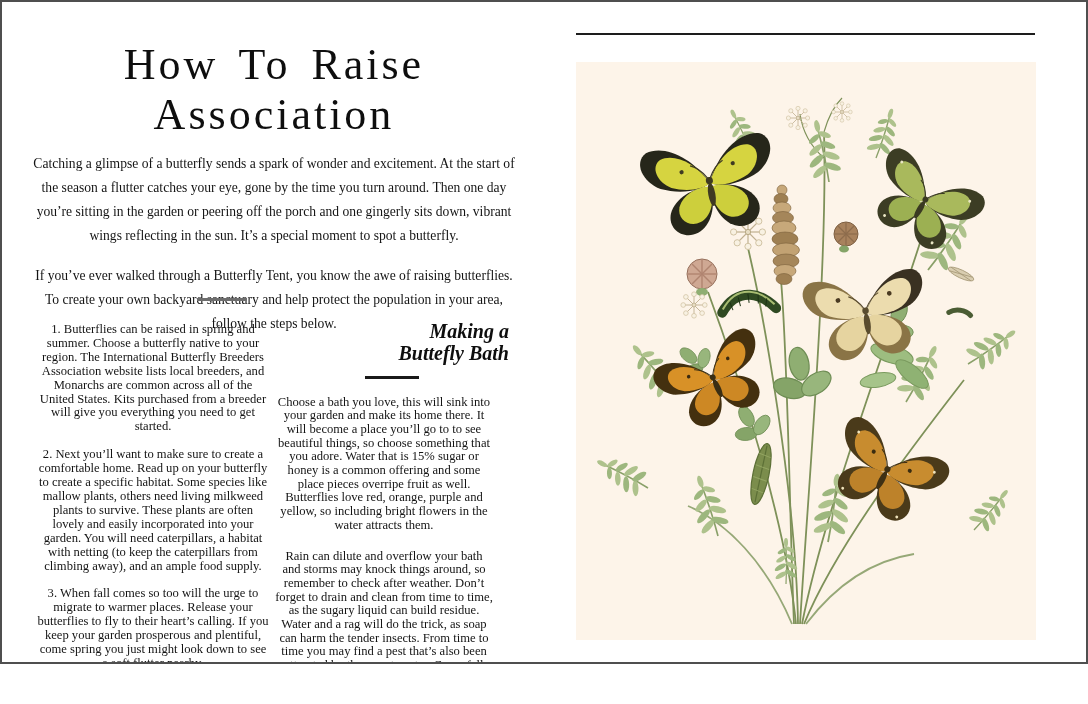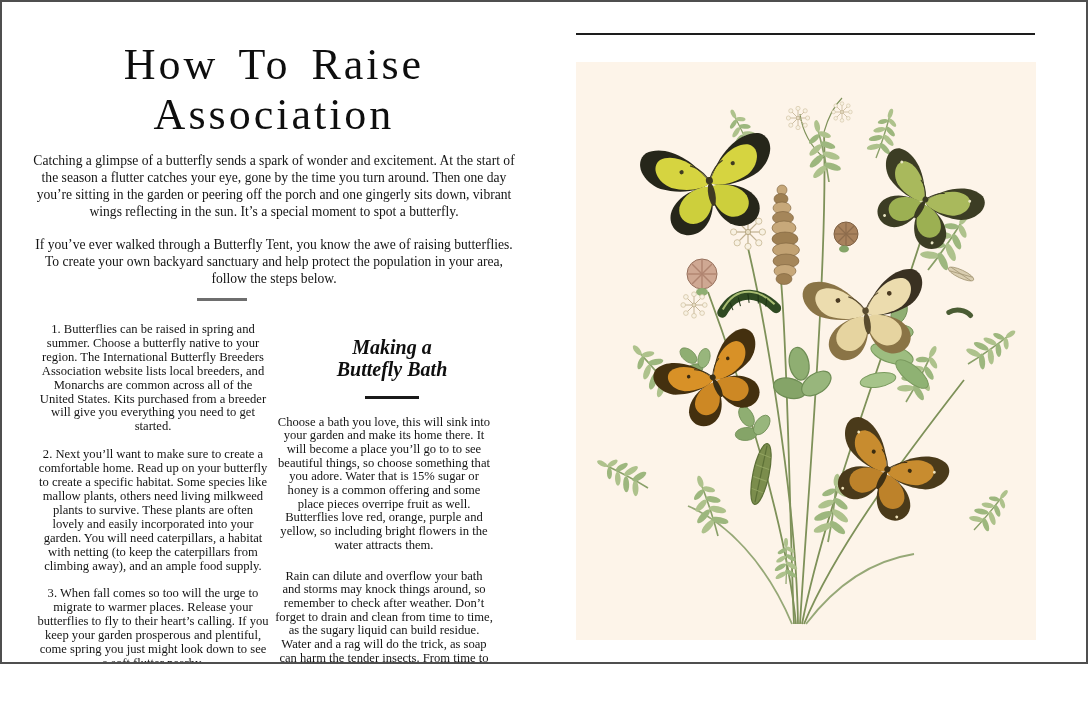--- a/index.html
+++ b/index.html
@@ -9,33 +9,33 @@
     font-family:"Liberation Serif", serif; color:#111111;
   }
   
   .left-page { position:absolute; left:0; top:0; width:544px; height:700px; }
   .doc-title {
     margin:0; padding-top:38px; text-align:center; font-weight:normal;
     font-size:44px; line-height:50px; letter-spacing:3px; word-spacing:7px; color:#0e0e0e;
   }
   .intro {
     width:494px; margin:0 auto; text-align:center;
-    font-size:13.6px; line-height:17px; color:#141414;
+    font-size:13.6px; line-height:24px; color:#141414;
   }
   .intro.first { margin-top:12px; }
   .intro.second { margin-top:16px; }
   .divider-main { position:absolute; left:195px; top:296px; width:50px; height:3px; background:#6e6e6e; }
   .columns { position:absolute; left:0; top:318px; width:544px; }
   .col-steps {
     position:absolute; left:34px; top:3px; width:234px; text-align:center;
     font-size:12.6px; line-height:13.9px; color:#141414;
   }
   .col-steps p { margin:0 0 14px 0; }
   .col-bath { position:absolute; left:273px; top:0; width:234px; text-align:center; color:#141414; }
-  .bath-heading { margin:16px; font-size:20px; line-height:22px; font-style:italic; font-weight:bold; color:#0e0e0e; }
+  .bath-heading { margin:0; font-size:20px; line-height:22px; font-style:italic; font-weight:bold; color:#0e0e0e;text-align:right; }
   .divider-bath { width:54px; height:2.5px; background:#191919; margin:12px auto 0 auto; }
   .col-bath p { margin:17px 16px 0 0; font-size:12.6px; line-height:13.7px; }
   .page-mark { position:absolute; left:271px; top:661px; width:5px; height:9px; background:#585858; }
   .page-mark:before { content:""; display:block; width:5px; height:2px; background:#8a8a8a; }
   
   .right-page { position:absolute; left:544px; top:0; width:544px; height:700px; background:#ffffff; }
   .rule { position:absolute; left:30px; width:459px; height:2px; background:#1d1d1d; }
   .rule.top { top:31px; }
   .rule.bottom { top:669px; }
   .illustration {

